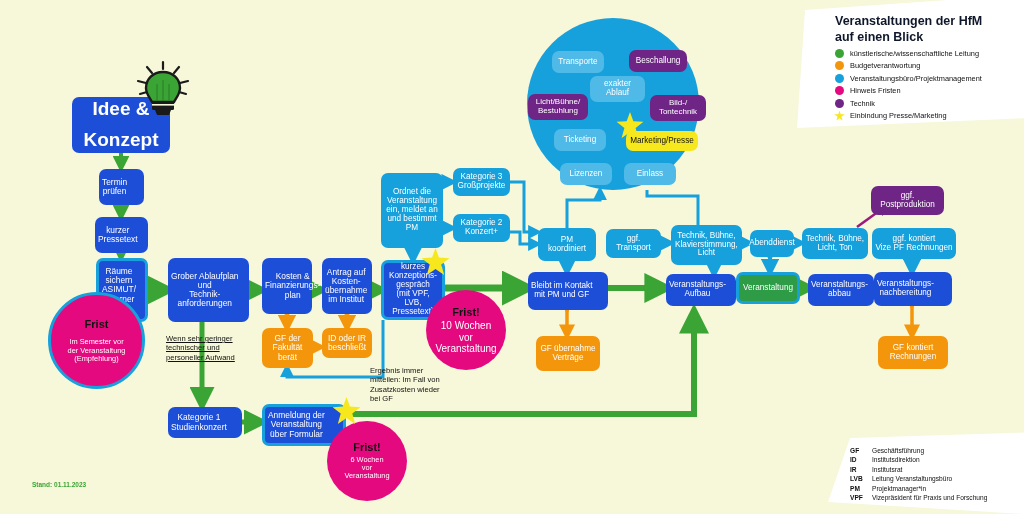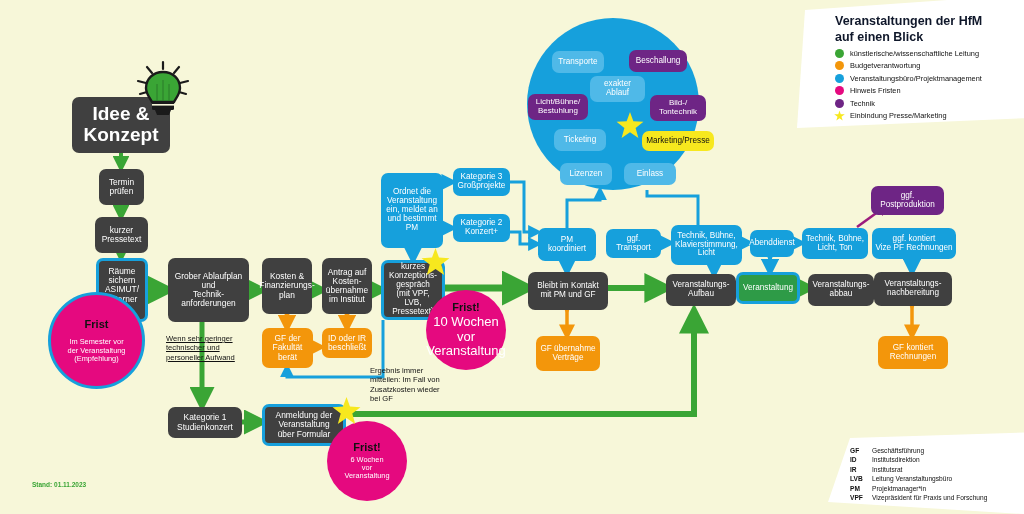--- a/index.html
+++ b/index.html
@@ -14,21 +14,21 @@
     position:absolute;
     box-sizing:border-box;
     display:flex;align-items:center;justify-content:center;
     text-align:center;
     color:#ffffff;
     border-radius:7px;
     line-height:1.08;
     padding:2px 3px;
     z-index:5;
   }
-  .green{background:#404040;}
+  .green{background:#1d4ed8;justify-content:space-between;}
   .green-d{background:#2e9b47;}
   .blue{background:#16a0dc;}
   .blue-l{background:#4fb9e8;}
   .orange{background:#f3960b;}
   .purple{background:#6e2585;}
   .yellow{background:#f7e81e;color:#111;}
   .outline-blue{border:3px solid #16a0dc;}
   .circlebig{
     position:absolute;border-radius:50%;background:#16a0dc;z-index:2;
   }
@@ -192,21 +192,21 @@
 
 <div class="node blue-l" style="left:552px;top:51px;width:52px;height:22px;font-size:8.2px;">Transporte</div>
 <div class="node purple" style="left:629px;top:50px;width:58px;height:22px;font-size:8.2px;">Beschallung</div>
 <div class="node blue-l" style="left:590px;top:76px;width:55px;height:26px;font-size:8.2px;white-space:pre-line;">exakter
 Ablauf</div>
 <div class="node purple" style="left:528px;top:94px;width:60px;height:26px;font-size:8px;white-space:pre-line;">Licht/Bühne/
 Bestuhlung</div>
 <div class="node purple" style="left:650px;top:95px;width:56px;height:26px;font-size:8px;white-space:pre-line;">Bild-/
 Tontechnik</div>
 <div class="node blue-l" style="left:554px;top:129px;width:52px;height:22px;font-size:8.2px;">Ticketing</div>
-<div class="node yellow" style="left:626px;top:131px;width:72px;height:20px;font-size:8.2px;margin-left:16px;">Marketing/Presse</div>
+<div class="node yellow" style="left:626px;top:131px;width:72px;height:20px;font-size:8.2px;">Marketing/Presse</div>
 <div class="starbig" style="left:616px;top:112px;width:28px;height:28px;"></div>
 <div class="node blue-l" style="left:560px;top:163px;width:52px;height:22px;font-size:8.2px;">Lizenzen</div>
 <div class="node blue-l" style="left:624px;top:163px;width:52px;height:22px;font-size:8.2px;">Einlass</div>
 
 <div class="node green" style="left:72px;top:97px;width:98px;height:56px;font-size:19px;font-weight:bold;flex-direction:column;">
   <span>Idee &amp;</span>
   <span>Konzept</span>
 </div>
 
 <div class="node green" style="left:99px;top:169px;width:45px;height:36px;font-size:8.4px;white-space:pre-line;">Termin
@@ -292,21 +292,21 @@
 
 <div class="fristcircle outline-blue" style="left:48px;top:292px;width:91px;height:91px;">
   <div class="ft" style="font-size:11px;margin-bottom:8px;">Frist</div>
   <div style="font-size:7.4px;white-space:pre-line;">Im Semester vor
 der Veranstaltung
 (Empfehlung)</div>
 </div>
 
 <div class="fristcircle" style="left:426px;top:290px;width:80px;height:80px;">
   <div class="ft" style="font-size:11px;margin-bottom:2px;">Frist!</div>
-  <div style="font-size:13px;white-space:pre-line;">10 Wochen
+  <div style="font-size:10px;white-space:pre-line;">10 Wochen
 vor
 Veranstaltung</div>
 </div>
 
 <div class="fristcircle" style="left:327px;top:421px;width:80px;height:80px;">
   <div class="ft" style="font-size:11px;margin-bottom:2px;">Frist!</div>
   <div style="font-size:7.4px;white-space:pre-line;">6 Wochen
 vor
 Veranstaltung</div>
 </div>

